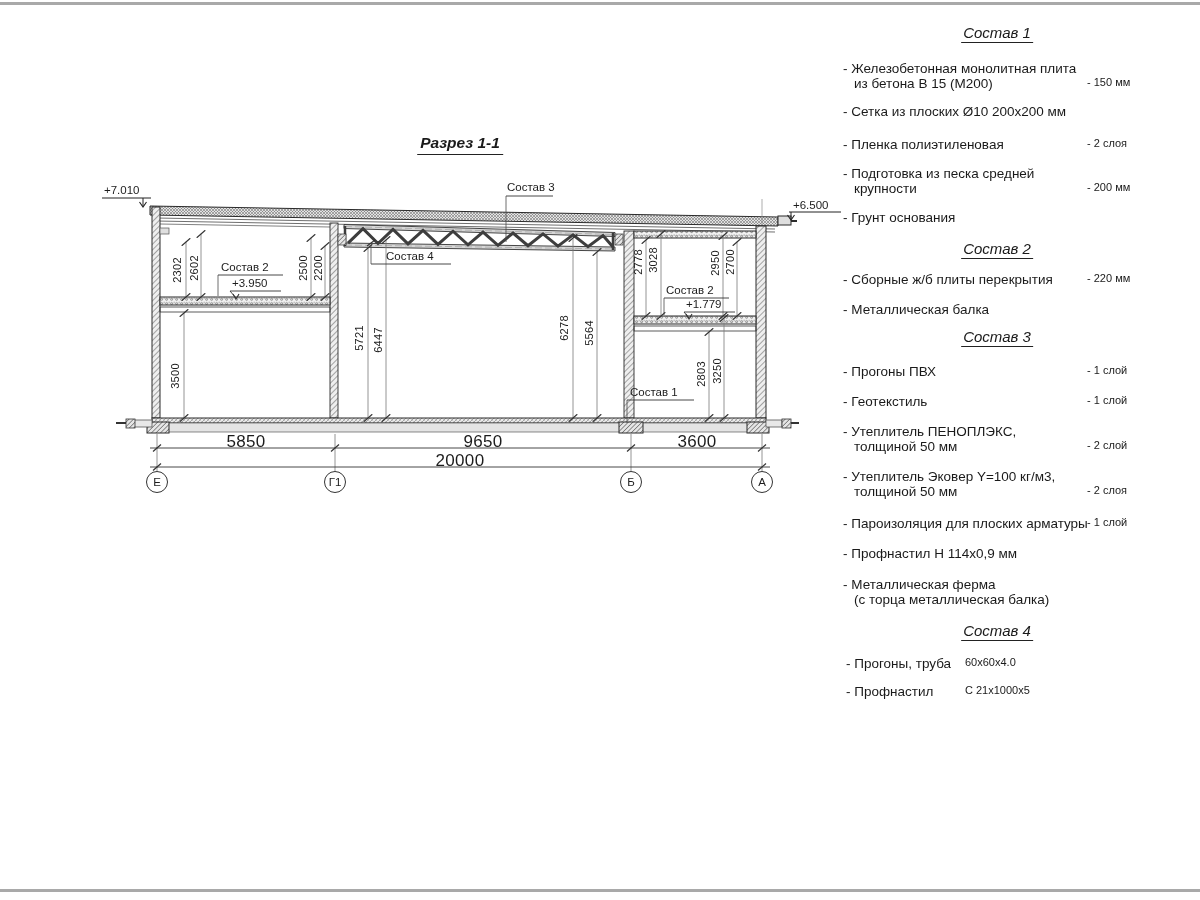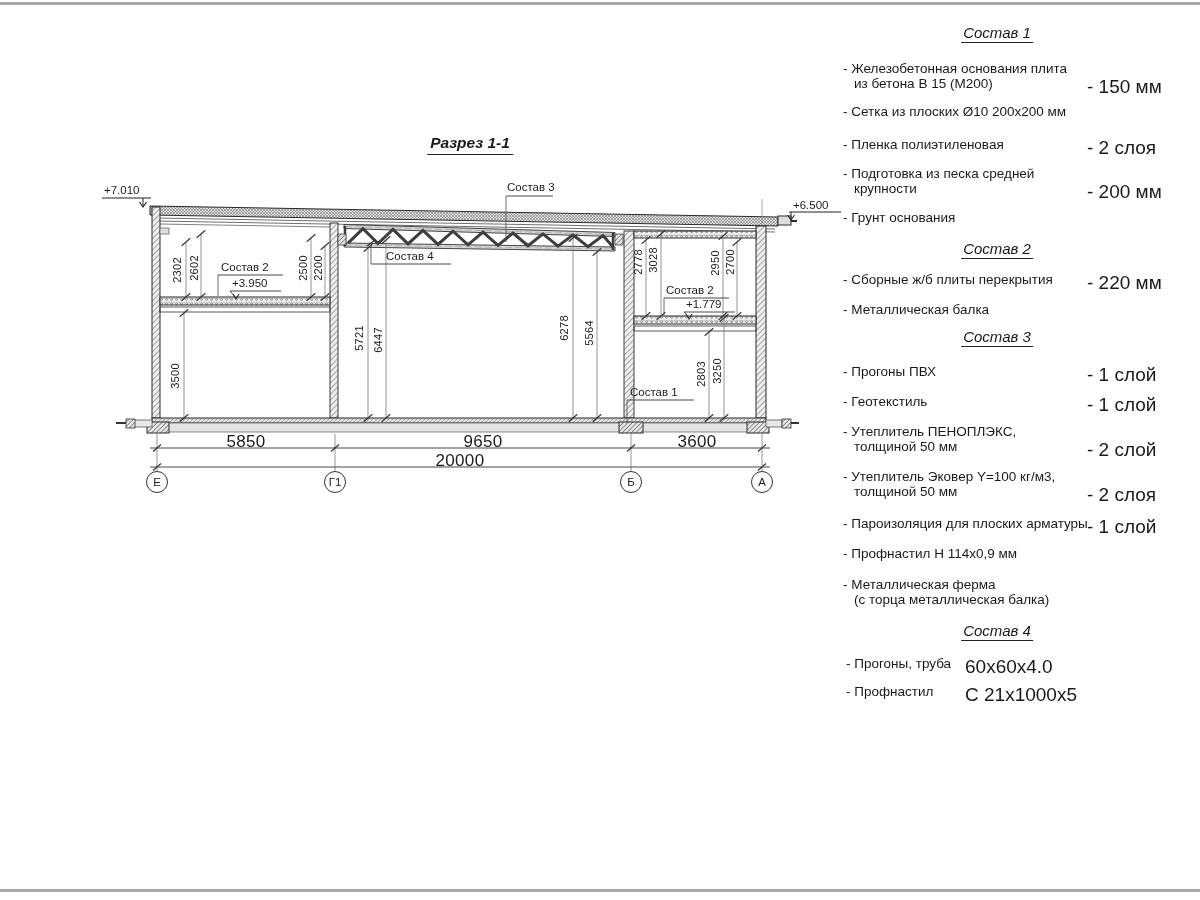--- a/index.html
+++ b/index.html
@@ -6,26 +6,26 @@
   .page{position:relative;width:1200px;height:900px;background:#fff;overflow:hidden;
         font-family:"Liberation Sans","DejaVu Sans",sans-serif;color:#1a1a1a;}
   .rule{position:absolute;left:0;right:0;height:3px;background:#a9a9a9;}
   .rule.top{top:2px}.rule.bot{top:889px}
   svg.linework{position:absolute;left:0;top:0;}
   .lbl{position:absolute;font-size:11.5px;line-height:12px;white-space:nowrap;color:#1c1c1c;}
   .vdim{transform:translate(-50%,-50%) rotate(-90deg);font-size:11px;letter-spacing:.3px;}
   .cdim{transform:translate(-50%,-50%);font-size:17px;letter-spacing:.3px;}
   .axis-lbl{transform:translate(-50%,-50%);font-size:11.5px;}
   .dwg-title{position:absolute;transform:translateX(-50%);font-size:15.5px;font-style:italic;font-weight:bold;
-             border-bottom:1.2px solid #222;padding:0 3px 2px 3px;white-space:nowrap;margin-left:10px;}
+             border-bottom:1.2px solid #222;padding:0 3px 2px 3px;white-space:nowrap;}
   .ltitle{position:absolute;transform:translateX(-50%);font-size:15px;font-style:italic;
           border-bottom:1.2px solid #222;padding:0 2px 1px 2px;white-space:nowrap;}
   .litem{position:absolute;font-size:13.5px;line-height:15px;white-space:nowrap;}
   .litem .cont{padding-left:11px;}
-  .lval{position:absolute;font-size:19px;white-space:nowrap;}
+  .lval{position:absolute;font-size:11px;white-space:nowrap;}
 </style>
 </head>
 <body>
 
 <div class="page">
   <div class="rule top"></div>
   <div class="rule bot"></div>
 
   <svg class="linework" width="1200" height="900" viewBox="0 0 1200 900">
     <defs>
@@ -245,21 +245,21 @@
 
   <span class="lbl axis-lbl" style="left:157px;top:482px">Е</span>
   <span class="lbl axis-lbl" style="left:335px;top:482px">Г1</span>
   <span class="lbl axis-lbl" style="left:631px;top:482px">Б</span>
   <span class="lbl axis-lbl" style="left:762px;top:482px">А</span>
 
   <div>
 
     <div class="ltitle" style="left:997px;top:24px">Состав 1</div>
     <div class="litem" style="left:843px;top:61px">
-      <span>- Железобетонная основания плита</span><br>
+      <span>- Железобетонная монолитная плита</span><br>
       <span class="cont">из бетона В 15 (М200)</span>
     </div>
     <span class="lval" style="left:1087px;top:76px">- 150 мм</span>
     <div class="litem" style="left:843px;top:104px">- Сетка из плоских Ø10 200х200 мм</div>
     <div class="litem" style="left:843px;top:137px">- Пленка полиэтиленовая</div>
     <span class="lval" style="left:1087px;top:137px">- 2 слоя</span>
     <div class="litem" style="left:843px;top:166px">
       <span>- Подготовка из песка средней</span><br>
       <span class="cont">крупности</span>
     </div>

